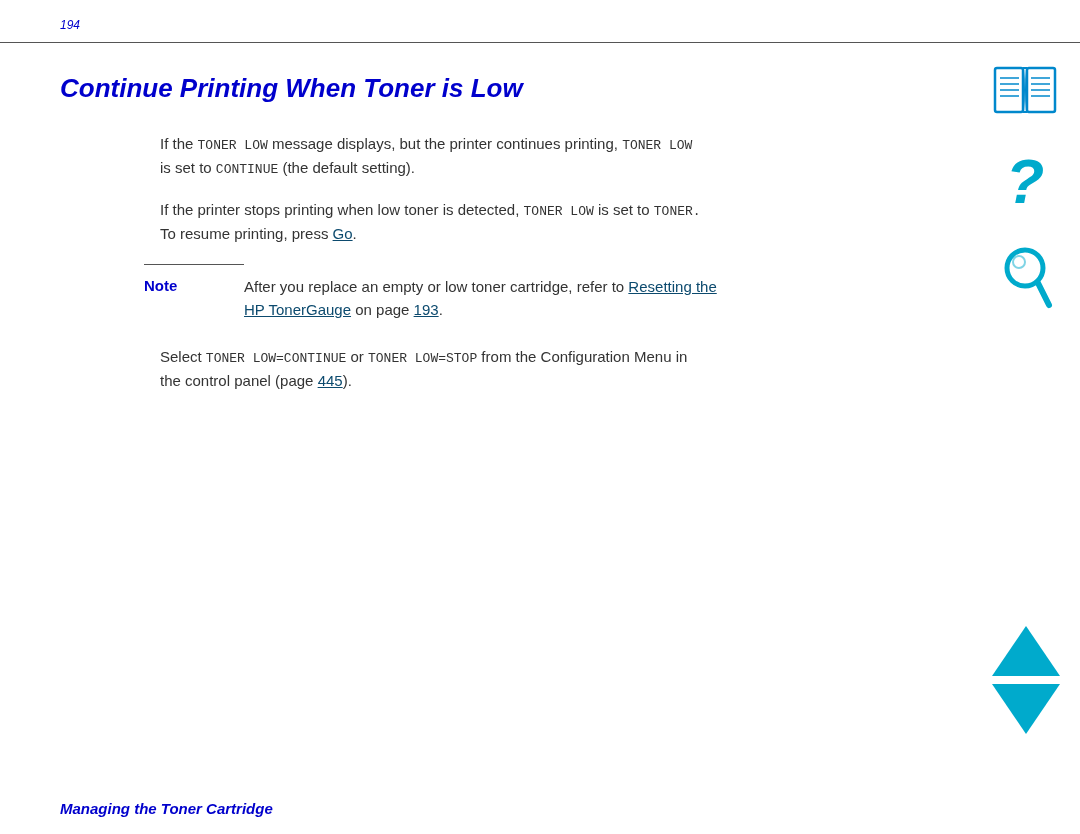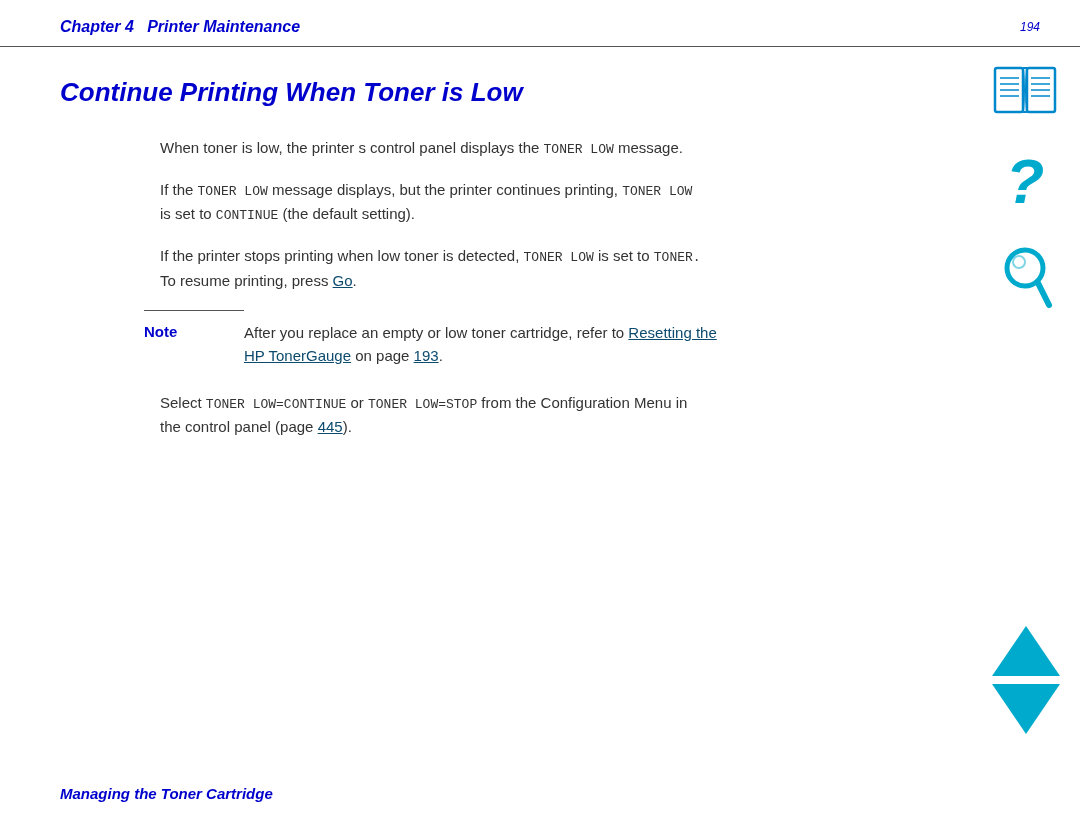--- a/index.html
+++ b/index.html
@@ -90,21 +90,21 @@
 
     .note-text {
       line-height: 1.55;
       font-size: 15px;
       color: #333;
       flex: 1;
     }
 
     .footer-line {
       position: absolute;
-      bottom: 32px;
+      bottom: 17px;
       left: 60px;
     }
 
     .footer-text {
       font-style: italic;
       font-weight: bold;
       color: #0000cc;
       font-size: 15px;
     }
 
@@ -173,32 +173,26 @@
     .note-underline {
       border-top: 1.5px solid #555;
       width: 100px;
       margin-bottom: 4px;
     }
   </style>
 </head>
 <body>
 
 <div class="header-line">
-  <span class="header-chapter">
-    <span>Chapter 4</span>&nbsp;&nbsp;&nbsp;<span>Printer Maintenance</span>
-  </span>
   <span class="header-page">194</span>
 </div>
 
 <div class="main-content">
   <div class="page-title">Continue Printing When Toner is Low</div>
 
-  <div class="body-text">
-    When toner is low, the printer s control panel displays the <span class="mono">TONER LOW</span> message.
-  </div>
 
   <div class="body-text">
     If the <span class="mono">TONER LOW</span> message displays, but the printer continues printing, <span class="mono">TONER LOW</span><br>
     is set to <span class="mono">CONTINUE</span> (the default setting).
   </div>
 
   <div class="body-text">
     If the printer stops printing when low toner is detected, <span class="mono">TONER LOW</span> is set to <span class="mono">TONER.</span><br>
     To resume printing, press <a href="#" class="link-blue">Go</a>.
   </div>

